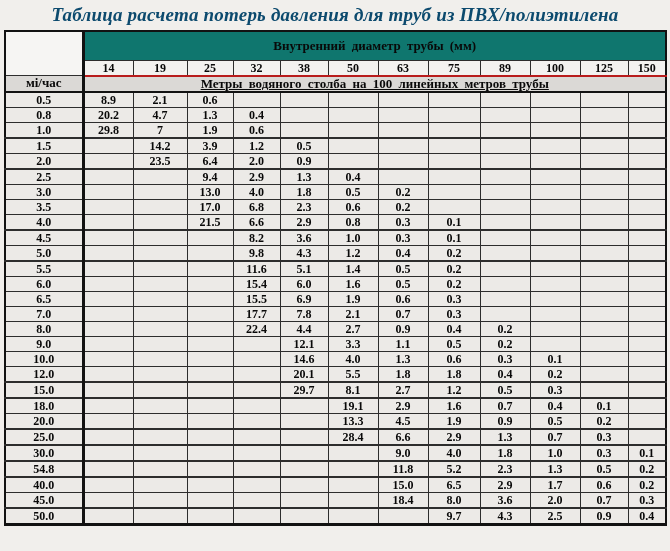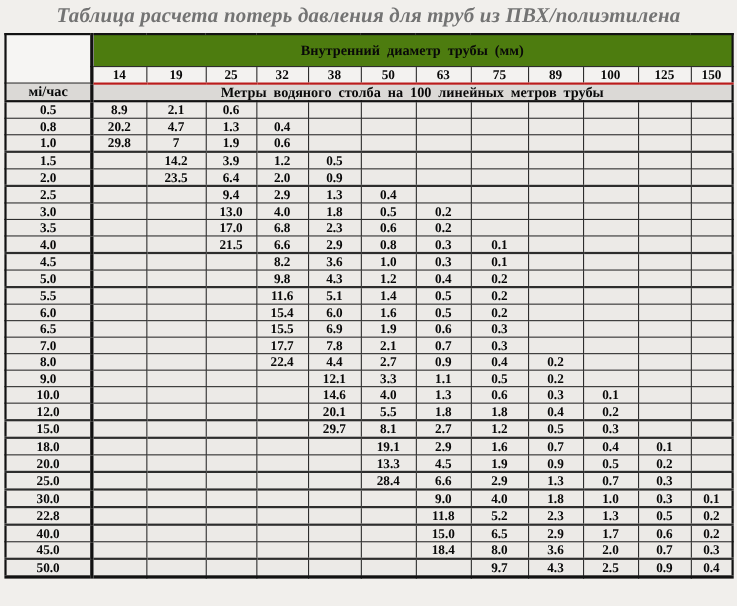--- a/index.html
+++ b/index.html
@@ -8,44 +8,44 @@
     width: 670px; height: 551px;
     background: #f1efec;
     font-family: "Liberation Serif", serif;
     position: relative; overflow: hidden;
   }
   .title {
     margin: 0; padding-top: 2px;
     text-align: center;
     font-size: 19px; line-height: 25px;
     font-weight: bold; font-style: italic;
-    color: #737373; letter-spacing: 0.2px;
+    color: #0c4a6e; letter-spacing: 0.2px;
     white-space: nowrap;
   }
   table.ptable {
     position: absolute; left: 4px; top: 30px;
     border-collapse: collapse; table-layout: fixed;
     border: 2px solid #121212; border-bottom-width: 3px;
   }
   td {
     border: 1px solid #2d2d2d;
     padding: 0; margin: 0;
     text-align: center; vertical-align: middle;
     font-weight: bold; font-size: 12px; color: #090909;
     background: #eceae7;
     height: 15px; line-height: 14px;
     white-space: nowrap; overflow: hidden;
   }
   td.corner   { background: #f6f5f3; border-right: 3px solid #121212; }
-  td.diam-hdr { background: #4d7c0f; font-size: 13px; height: 29px; word-spacing: 3px; }
+  td.diam-hdr { background: #0f766e; font-size: 13px; height: 29px; word-spacing: 3px; }
   td.size-cell{ background: #f3f2f0; height: 15px; border-bottom: 2px solid #b91c1c; }
   td.flow-hdr { background: #dbd9d6; border-right: 3px solid #121212;
                 border-bottom: 2px solid #121212; height: 16px; font-size: 13px; margin-left: 48px; }
   td.sub-hdr  { background: #dbd9d6; border-bottom: 2px solid #121212;
-                height: 16px; font-size: 13px; word-spacing: 3px; }
+                height: 16px; font-size: 13px; word-spacing: 3px; text-decoration: underline; }
   td.flow     { border-right: 3px solid #121212; }
   tr.gend td  { border-bottom-width: 2px; }
 </style>
 </head>
 <body>
 
 <div>
   <div class="title">Таблица расчета потерь давления для труб из ПВХ/полиэтилена</div>
 
   <table class="ptable">
@@ -443,21 +443,21 @@
           <td class="val"></td>
           <td class="val"></td>
           <td class="val">9.0</td>
           <td class="val">4.0</td>
           <td class="val">1.8</td>
           <td class="val">1.0</td>
           <td class="val">0.3</td>
           <td class="val">0.1</td>
         </tr>
         <tr class="gend">
-          <td class="flow">22.8</td>
+          <td class="flow">54.8</td>
           <td class="val"></td>
           <td class="val"></td>
           <td class="val"></td>
           <td class="val"></td>
           <td class="val"></td>
           <td class="val"></td>
           <td class="val">11.8</td>
           <td class="val">5.2</td>
           <td class="val">2.3</td>
           <td class="val">1.3</td>

